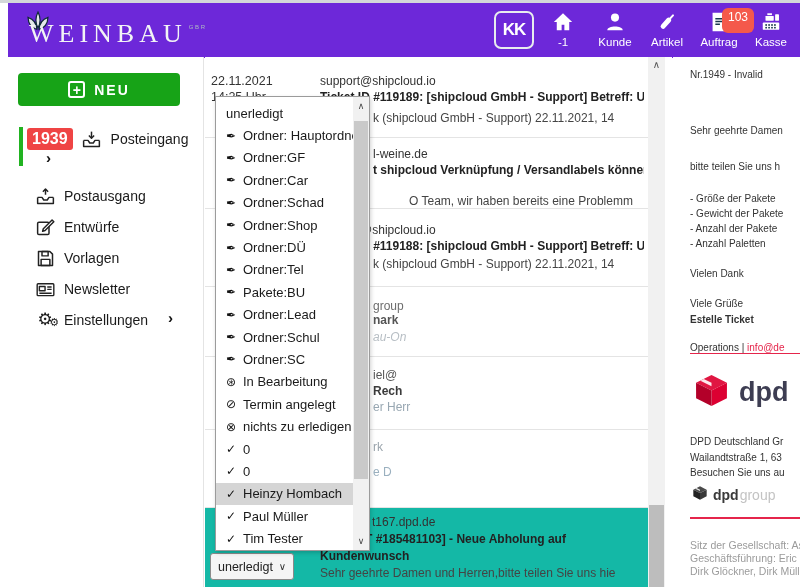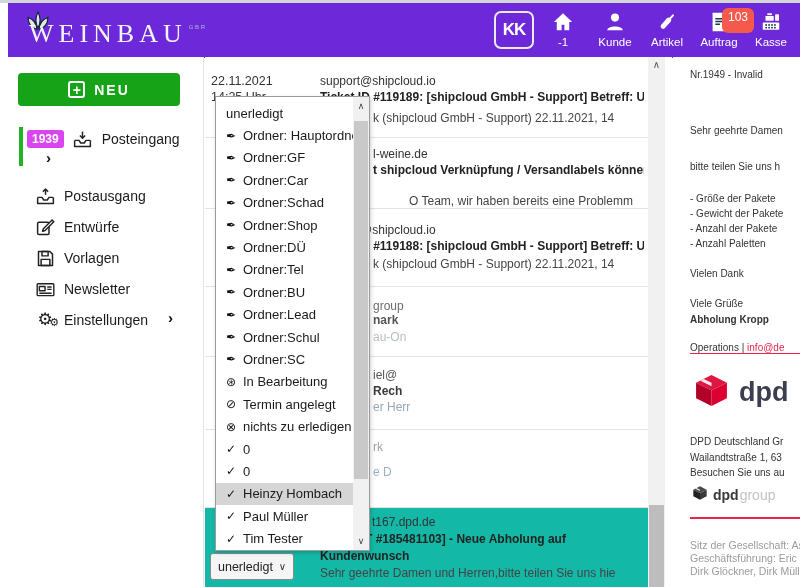--- a/index.html
+++ b/index.html
@@ -28,21 +28,21 @@
   
   #sidebar{position:absolute;top:57px;left:0;width:204px;height:530px;background:#fff;border-right:1px solid #e4e4e4;}
   #neu-btn{position:absolute;left:18px;top:16px;width:162px;height:33px;background:#17a317;border:none;border-radius:4px;
            color:#fff;font-size:14px;font-weight:bold;letter-spacing:2px;display:flex;align-items:center;justify-content:center;gap:9px;cursor:pointer;}
   #neu-plus{width:17px;height:17px;border:2px solid #fff;border-radius:3px;display:flex;align-items:center;justify-content:center;
             font-size:14px;font-weight:bold;line-height:1;letter-spacing:0;}
   #inbox-active-bar{position:absolute;left:19px;top:70px;width:4px;height:39px;background:#21b321;}
   .side-row{position:absolute;left:34px;display:flex;align-items:center;gap:8px;font-size:14px;color:#1a1a1a;cursor:pointer;white-space:nowrap;}
   .side-row .side-icon{width:22px;height:22px;display:flex;align-items:center;justify-content:center;}
   .side-icon svg{width:21px;height:21px;display:block;}
-  .side-badge{background:#d946ef;color:#fff;font-size:12px;font-weight:bold;padding:2px 5px;border-radius:3px;}
+  .side-badge{background:#ef4444;color:#fff;font-size:16px;font-weight:bold;padding:2px 5px;border-radius:3px;}
   .chev{font-weight:bold;color:#111;font-size:15px;}
   #row-posteingang{top:71px;left:27px;}
   #inbox-chev{position:absolute;left:46px;top:92px;font-size:15px;font-weight:bold;}
   #row-postausgang{top:128px;}
   #row-entwuerfe{top:159px;}
   #row-vorlagen{top:190px;}
   #row-newsletter{top:221px;}
   #row-einstellungen{top:252px;}
   #settings-chev{position:absolute;left:168px;top:252px;font-size:15px;font-weight:bold;cursor:pointer;}
   .gear-wrap{position:relative;width:22px;height:22px;font-size:17px;line-height:22px;text-align:center;}
@@ -54,21 +54,21 @@
   .email-row .col-date{position:absolute;left:6px;top:6px;color:#333;font-size:12.5px;line-height:16px;}
   .email-row .col-content{position:absolute;left:115px;top:0;right:4px;line-height:16px;}
   .email-row span{display:block;white-space:nowrap;overflow:hidden;}
   .from{color:#333;}
   .subject,.subject2{font-weight:bold;color:#222;}
   .preview{color:#444;}
   .row1{top:10px;height:71px;}   .row1 .col-content{padding-top:6px;} .row1 .preview{margin-top:5px;margin-left:53px;}
   .row2{top:76px;height:76px;}  .row2 .col-content{left:168px;padding-top:13px;} .row2 .preview{margin-top:15px;margin-left:36px;}
   .row3{top:152px;height:78px;} .row3 .col-content{padding-top:13px;} .row3 .preview{margin-top:2px;margin-left:53px;}
   .row4{top:230px;height:70px;} .row4 .col-content{left:168px;padding-top:12px;line-height:14px;}
-       .row4 .from{color:#6d6d6d;} .row4 .subject{color:#555;} .row4 .preview{color:#b7bec4;margin-top:3px;}
+       .row4 .from{color:#6d6d6d;} .row4 .subject{color:#555;} .row4 .preview{color:#b7bec4;margin-top:3px;font-style:italic;}
   .row5{top:300px;height:73px;} .row5 .col-content{left:168px;padding-top:10px;}
        .row5 .from{color:#555;} .row5 .subject{color:#3b3b3b;} .row5 .preview{color:#98a7b2;}
   .row6{top:373px;height:78px;} .row6 .col-content{left:168px;padding-top:9px;}
        .row6 .from{color:#9aa4ac;} .row6 .preview{color:#9ab0bf;margin-top:9px;}
   .row7{top:451px;height:79px;border-bottom:none;} .row7 .col-content{padding-top:6px;line-height:17px;}
        .row7 .from{margin-left:52px;} .row7 .subject{margin-left:45px;}
   .email-row.selected{background:#14b8a6;}
   
   #list-scrollbar{position:absolute;left:443px;top:0;width:17px;height:530px;background:#f1f1f1;}
   #list-scroll-up{position:absolute;top:2px;left:0;width:17px;text-align:center;color:#555;font-size:10px;cursor:pointer;}
@@ -353,21 +353,21 @@
       <div class="dd-item">
         <span class="dd-icon">✒</span>
         <span>Ordner:DÜ</span>
       </div>
       <div class="dd-item">
         <span class="dd-icon">✒</span>
         <span>Ordner:Tel</span>
       </div>
       <div class="dd-item">
         <span class="dd-icon">✒</span>
-        <span>Ordner:BU</span>
+        <span>Pakete:BU</span>
       </div>
       <div class="dd-item">
         <span class="dd-icon">✒</span>
         <span>Ordner:Lead</span>
       </div>
       <div class="dd-item">
         <span class="dd-icon">✒</span>
         <span>Ordner:Schul</span>
       </div>
       <div class="dd-item">
@@ -416,21 +416,21 @@
   <div id="detail">
     <div class="dline" id="d-title">Nr.1949  - Invalid</div>
     <div class="dline" id="d-s1">Sehr geehrte Damen</div>
     <div class="dline" id="d-s2">bitte teilen Sie uns h</div>
     <div class="dline" id="d-l0">- Größe der Pakete</div>
     <div class="dline" id="d-l1">- Gewicht der Pakete</div>
     <div class="dline" id="d-l2">- Anzahl der Pakete</div>
     <div class="dline" id="d-l3">- Anzahl Paletten</div>
     <div class="dline" id="d-thanks">Vielen Dank</div>
     <div class="dline" id="d-regards">Viele Grüße</div>
-    <div class="dline" id="d-sig">Abholung Kropp</div>
+    <div class="dline" id="d-sig">Estelle Ticket</div>
     <div class="dline" id="d-contact">
       <span class="c-pre">Operations | </span><span class="c-link">info@de</span>
     </div>
     <div id="dpd-logo">
       <span>
         <svg viewBox="0 0 24 24" width="37" height="37">
           <polygon points="12,2 22,7 12,12 2,7" fill="#e01642"></polygon>
           <polygon points="22,7 22,17 12,22 12,12" fill="#dc0032"></polygon>
           <polygon points="2,7 12,12 12,22 2,17" fill="#b30029"></polygon>
           <path d="M7 4.5 12 7 12 9.2 4.8 5.6z" fill="#fff" opacity="0.9"></path>

